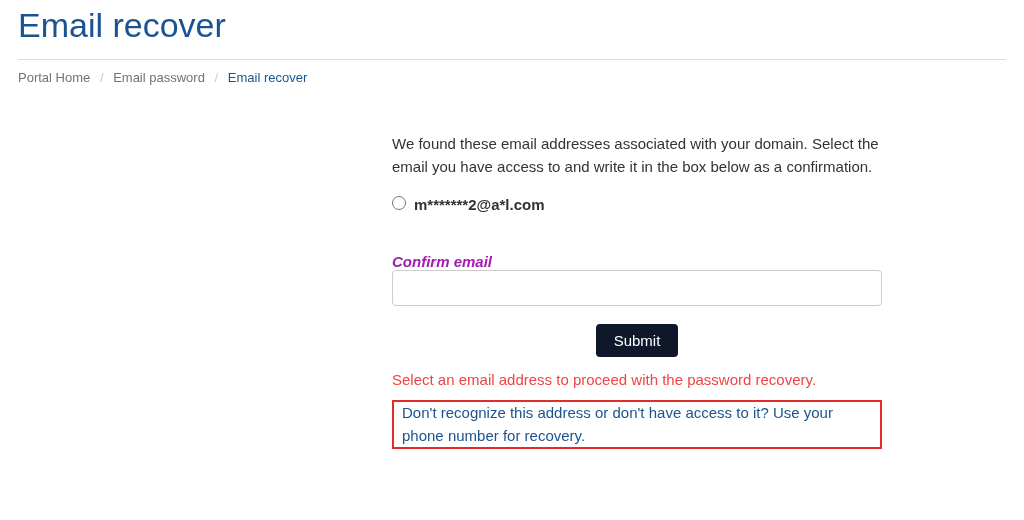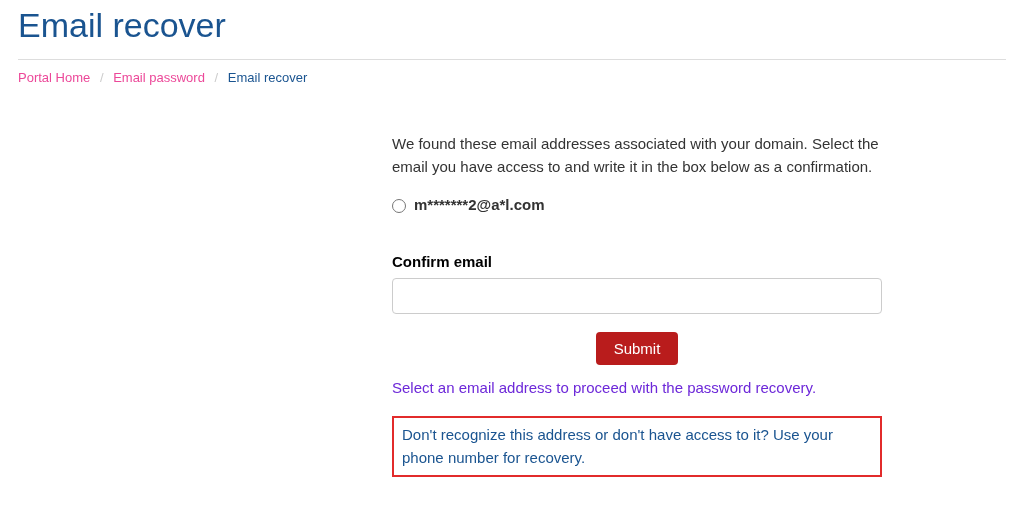--- a/index.html
+++ b/index.html
@@ -29,21 +29,21 @@
       border: none;
       border-top: 1px solid #ddd;
       margin: 0;
     }
     .breadcrumb {
       padding: 10px 0 20px 0;
       font-size: 13px;
       color: #999;
     }
     .breadcrumb a {
-      color: #ec4899;
+      color: #737373;
       text-decoration: none;
     }
     .breadcrumb .sep {
       margin: 0 6px;
       color: #ccc;
     }
     .breadcrumb .current {
       color: #1a5490;
     }
     .content {
@@ -52,70 +52,70 @@
     }
     .intro {
       font-size: 15px;
       line-height: 1.5;
       color: #333;
       margin-bottom: 18px;
       margin-top: 16px;
     }
     .email-option {
       display: flex;
-      align-items: flex-end;
+      align-items: flex-start;
       margin-bottom: 40px;
     }
     .email-option input[type="radio"] {
       margin-right: 8px;
       width: 14px;
       height: 14px;
     }
     .email-option label {
       font-weight: 700;
       font-size: 15px;
       color: #333;
     }
     .field-label {
       font-weight: 700;
       font-size: 15px;
-      margin-bottom: 8px;
       display: block;
-      color: #000000;
+      color: #a21caf;
+      font-style: italic;
     }
     .text-input {
       width: 100%;
       padding: 9px 10px;
       font-size: 14px;
       border: 1px solid #ccc;
       border-radius: 4px;
       background: #fff;
     }
     .button-row {
       text-align: center;
       margin-top: 18px;
       margin-bottom: 14px;
     }
     .submit-btn {
-      background: #b91c1c;
+      background: #0f172a;
       color: #fff;
       border: none;
       padding: 8px 18px;
       font-size: 15px;
       border-radius: 4px;
       cursor: pointer;
     }
     .help-text {
       font-size: 15px;
-      color: #6d28d9;
-      margin-bottom: 20px;
+      color: #ef4444;
+      margin-bottom: 12px;
     }
     .highlight-box {
       border: 2px solid #e22b2b;
-      padding: 6px 8px;
+      padding: 0 8px;
     }
     .alt-recovery {
       font-size: 15px;
       color: #1a5490;
       text-decoration: none;
       line-height: 1.5;
       display: block;
     }
   </style>
 </head>

